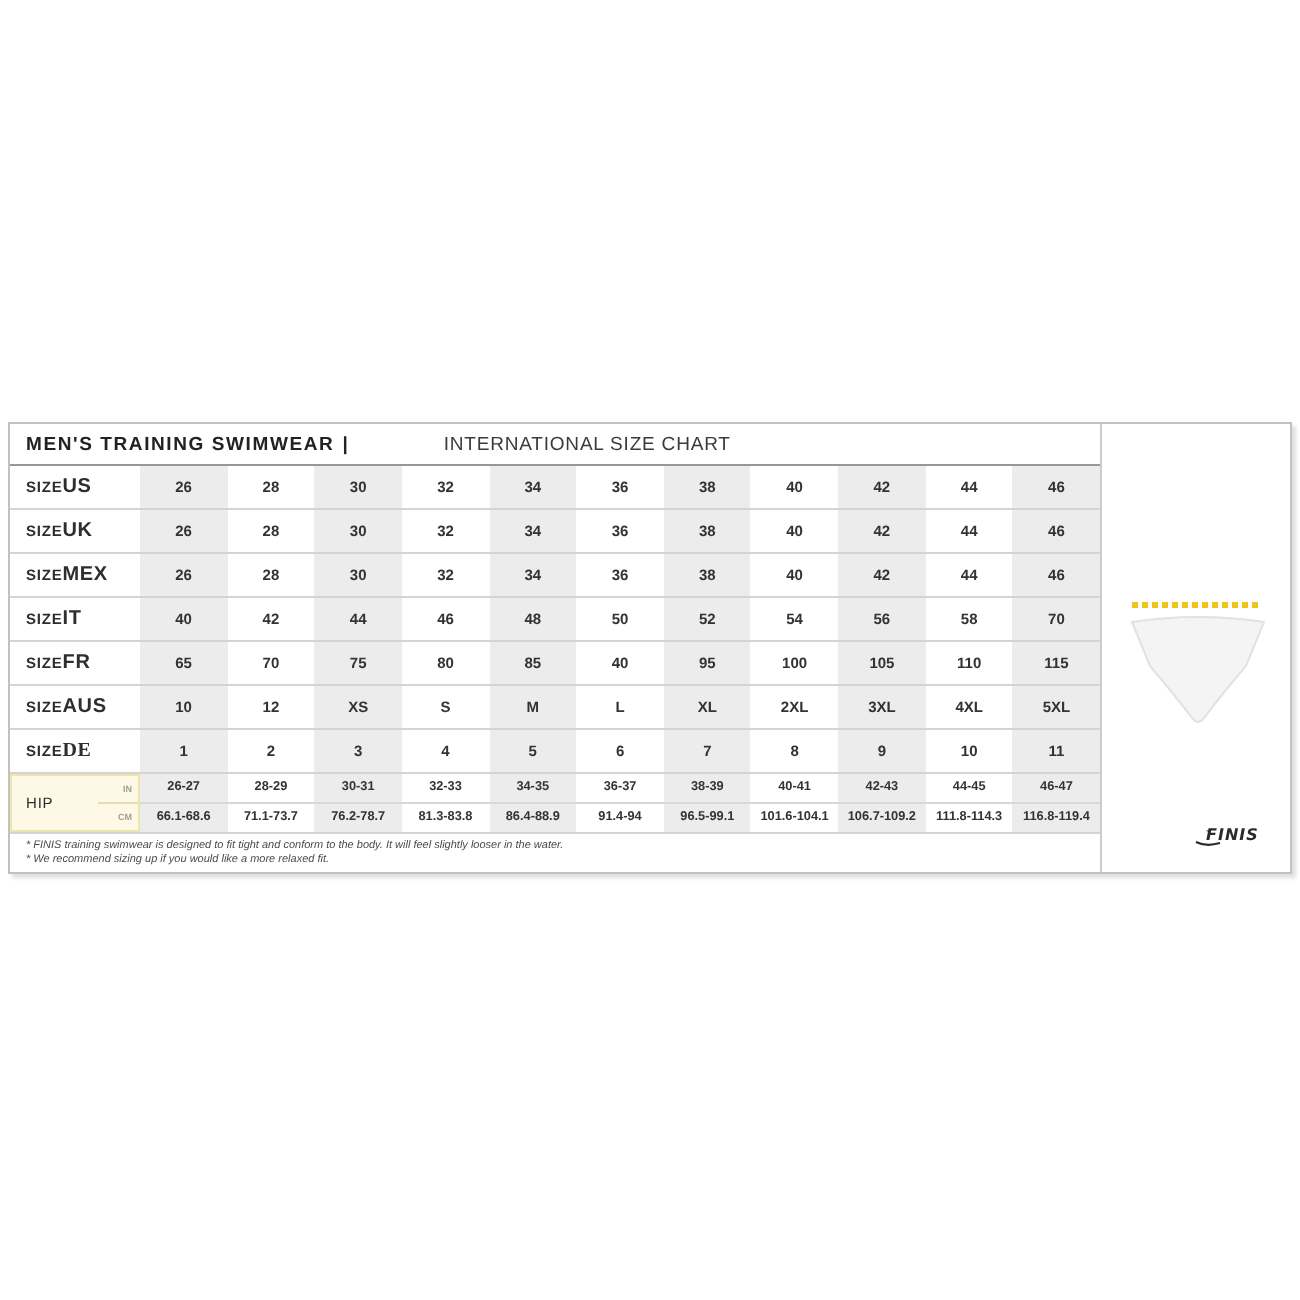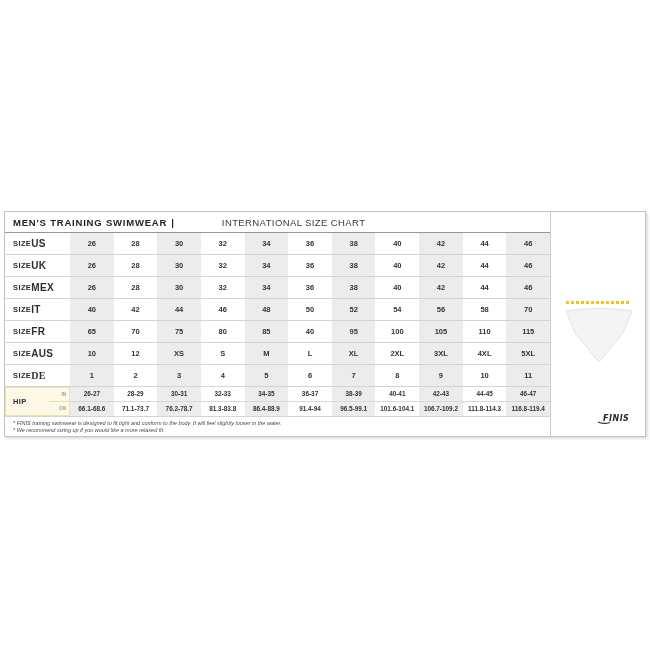--- a/index.html
+++ b/index.html
@@ -35,21 +35,21 @@
     font-size:7.5px;font-weight:bold;color:#333;
   }
   .stripe{background:#ececec;}
   
   .hip-section{display:flex;height:30px;border-bottom:1px solid #d4d4d4;box-sizing:border-box;}
   .hip-label-cell{
     width:65px;flex:0 0 65px;box-sizing:border-box;display:flex;
     background:#fdf9e6;border:1px solid #ece головy;border:1px solid #ece5ad;
   }
   .hip-word{flex:1;display:flex;align-items:center;padding-left:7px;
-    font-size:7.5px;font-weight:bold;letter-spacing:0.4px;}
+    font-size:7.5px;font-weight:normal;letter-spacing:0.4px;}
   .hip-units{width:20px;display:flex;flex-direction:column;}
   .hip-unit{flex:1;display:flex;align-items:center;justify-content:flex-end;
     padding-right:3px;font-size:4.5px;font-weight:bold;color:#a3a08b;}
   .hip-unit.top{border-bottom:1px solid #e6dfb4;}
   .hip-values{flex:1;display:flex;flex-direction:column;}
   .hip-vrow{flex:1;display:flex;}
   .hip-vrow.top .hip-cell{border-bottom:1px solid #d8d8d8;}
   .hip-cell{flex:1;display:flex;align-items:center;justify-content:center;
     font-size:6.4px;font-weight:bold;color:#333;box-sizing:border-box;}
   

